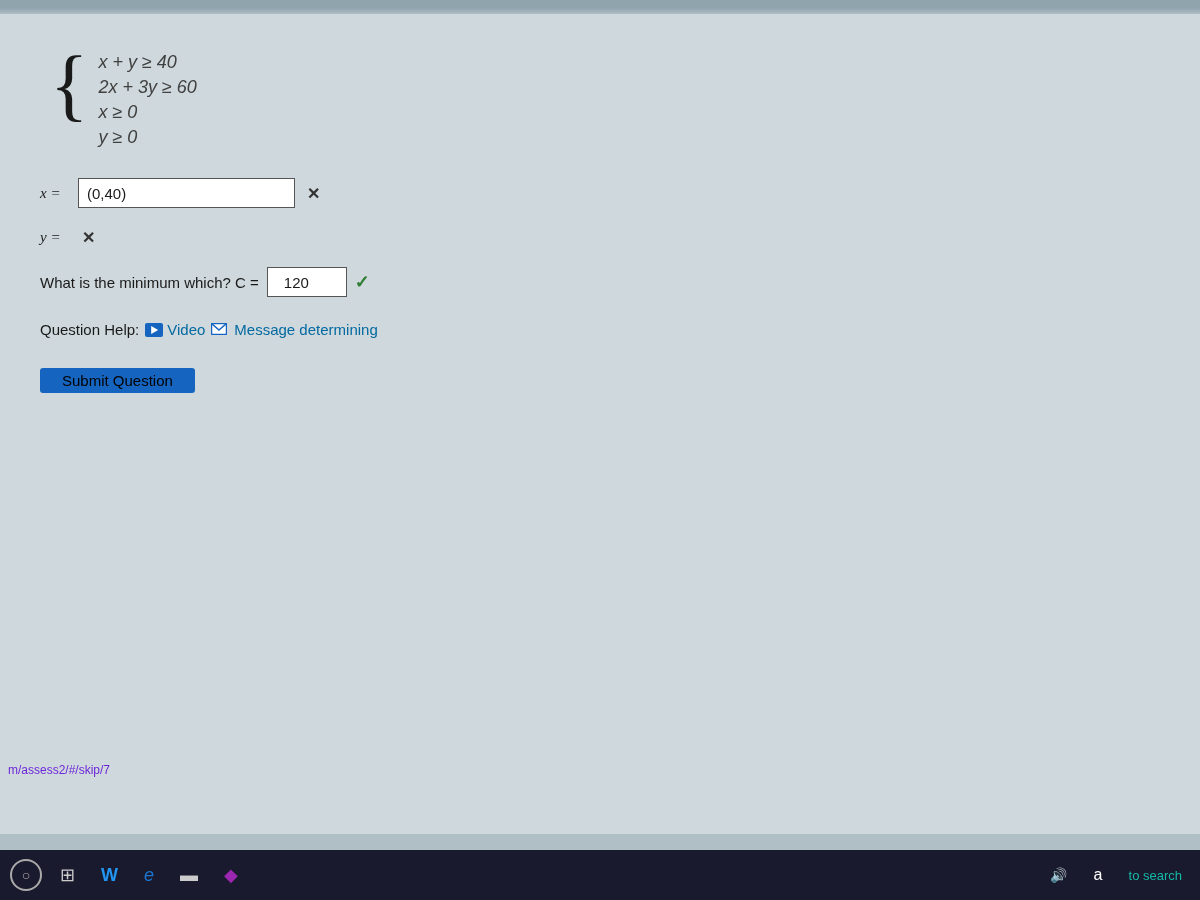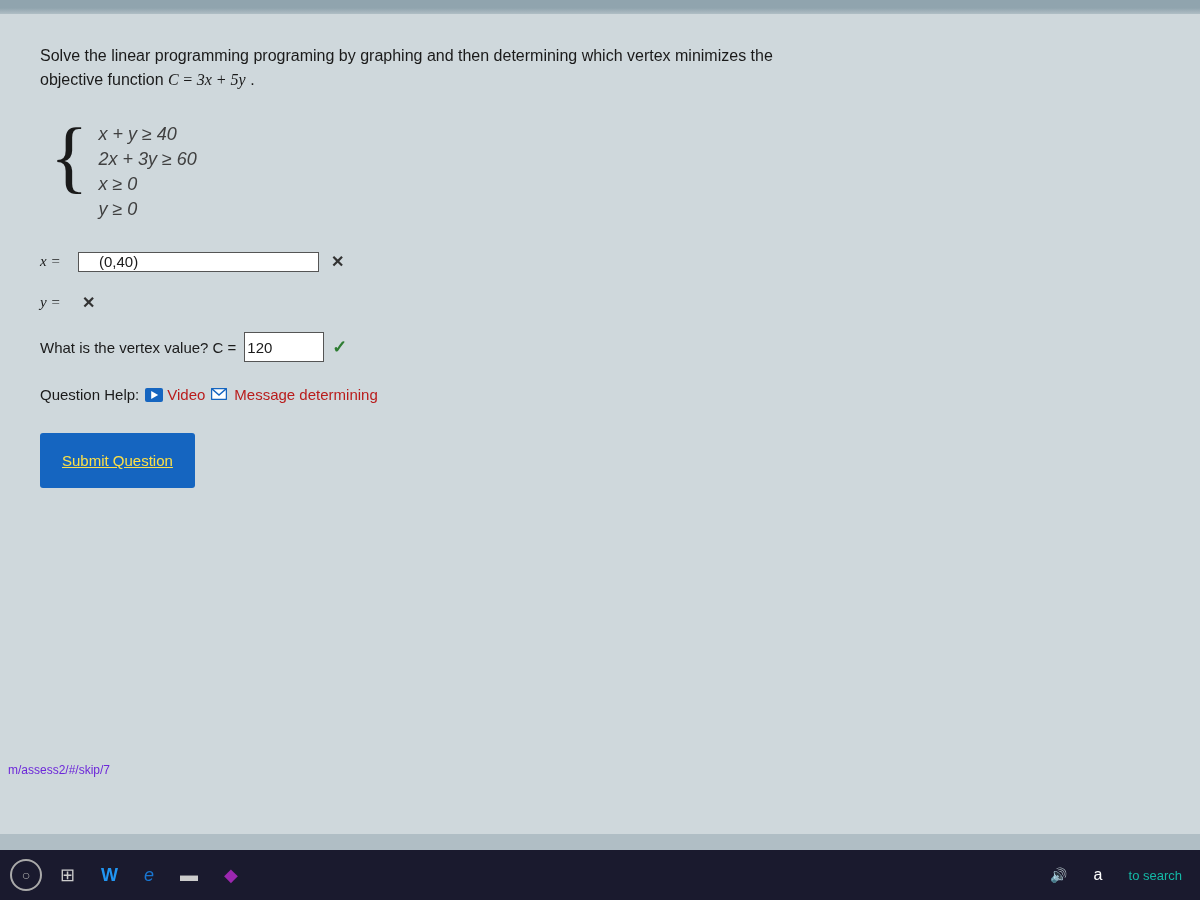--- a/index.html
+++ b/index.html
@@ -69,24 +69,24 @@
       font-size: 15px;
       color: #1a1a1a;
       font-style: italic;
       font-family: 'Times New Roman', serif;
       min-width: 30px;
     }
 
     .answer-input {
       border: 1px solid #555;
       background-color: #fff;
-      padding: 4px 20px;
+      padding: 4px 8px;
       font-size: 15px;
       min-width: 90px;
-      height: 20px;
+      height: 30px;
       outline: none;
       color: #1a1a1a;
     }
 
     .close-btn {
       background: none;
       border: none;
       font-size: 16px;
       cursor: pointer;
       color: #333;
@@ -104,21 +104,21 @@
     }
 
     .minimum-label {
       font-size: 15px;
       color: #1a1a1a;
     }
 
     .minimum-input {
       border: 1px solid #555;
       background-color: #fff;
-      padding: 4px 2px;
+      padding: 4px 16px;
       font-size: 15px;
       width: 80px;
       height: 30px;
       outline: none;
       color: #1a1a1a;
     }
 
     .check-icon {
       color: #2e7d32;
       font-size: 18px;
@@ -128,21 +128,21 @@
     .question-help-row {
       display: flex;
       align-items: center;
       gap: 6px;
       margin-bottom: 22px;
       font-size: 15px;
       color: #1a1a1a;
     }
 
     .help-link {
-      color: #b91c1c;
+      color: #0369a1;
       text-decoration: none;
       cursor: pointer;
       display: flex;
       align-items: center;
       gap: 4px;
     }
 
     .video-icon {
       display: inline-block;
       width: 18px;
@@ -159,28 +159,27 @@
       left: 50%;
       top: 50%;
       transform: translate(-40%, -50%);
       border-left: 7px solid white;
       border-top: 4px solid transparent;
       border-bottom: 4px solid transparent;
     }
 
     .submit-btn {
       background-color: #1565c0;
-      color: #fde047;
+      color: #000000;
       border: none;
-      padding: 19px 22px;
+      padding: 4px 22px;
       font-size: 15px;
       cursor: pointer;
       border-radius: 3px;
       margin-top: 8px;
-      text-decoration: underline;
     }
 
     .taskbar {
       position: absolute;
       bottom: 0;
       left: 0;
       width: 1200px;
       height: 50px;
       background-color: #1a1a2e;
       display: flex;
@@ -240,24 +239,20 @@
   </style>
 </head>
 <body>
 
 <div class="top-bar"></div>
 <div class="separator"></div>
 
 <div class="main-content">
 
   
-  <div class="problem-text">
-    <span>Solve the linear programming programing by graphing and then determining which vertex minimizes the</span><br>
-    <span>objective function <span class="math-formula">C</span> <span class="equals-sign">=</span> <span class="math-formula">3x + 5y</span> .</span>
-  </div>
 
   
   <div class="constraints-box">
     <div class="brace">{</div>
     <div class="constraints-list">
       <div class="constraint-item">
         <em>x</em> + <em>y</em> ≥ 40
       </div>
       <div class="constraint-item">
         2<em>x</em> + 3<em>y</em> ≥ 60
@@ -279,21 +274,21 @@
   </div>
 
   
   <div class="answer-row">
     <span class="answer-label"><em>y</em> =</span>
     <button class="close-btn">✕</button>
   </div>
 
   
   <div class="minimum-row">
-    <span class="minimum-label">What is the vertex value?  C =</span>
+    <span class="minimum-label">What is the minimum which?  C =</span>
     <input class="minimum-input" type="text" value="120" style="">
     <span class="check-icon">✓</span>
   </div>
 
   
   <div class="question-help-row">
     <span>Question Help:</span>
     <a class="help-link" href="#">
       <span class="video-icon"></span>
       <span>Video</span>

